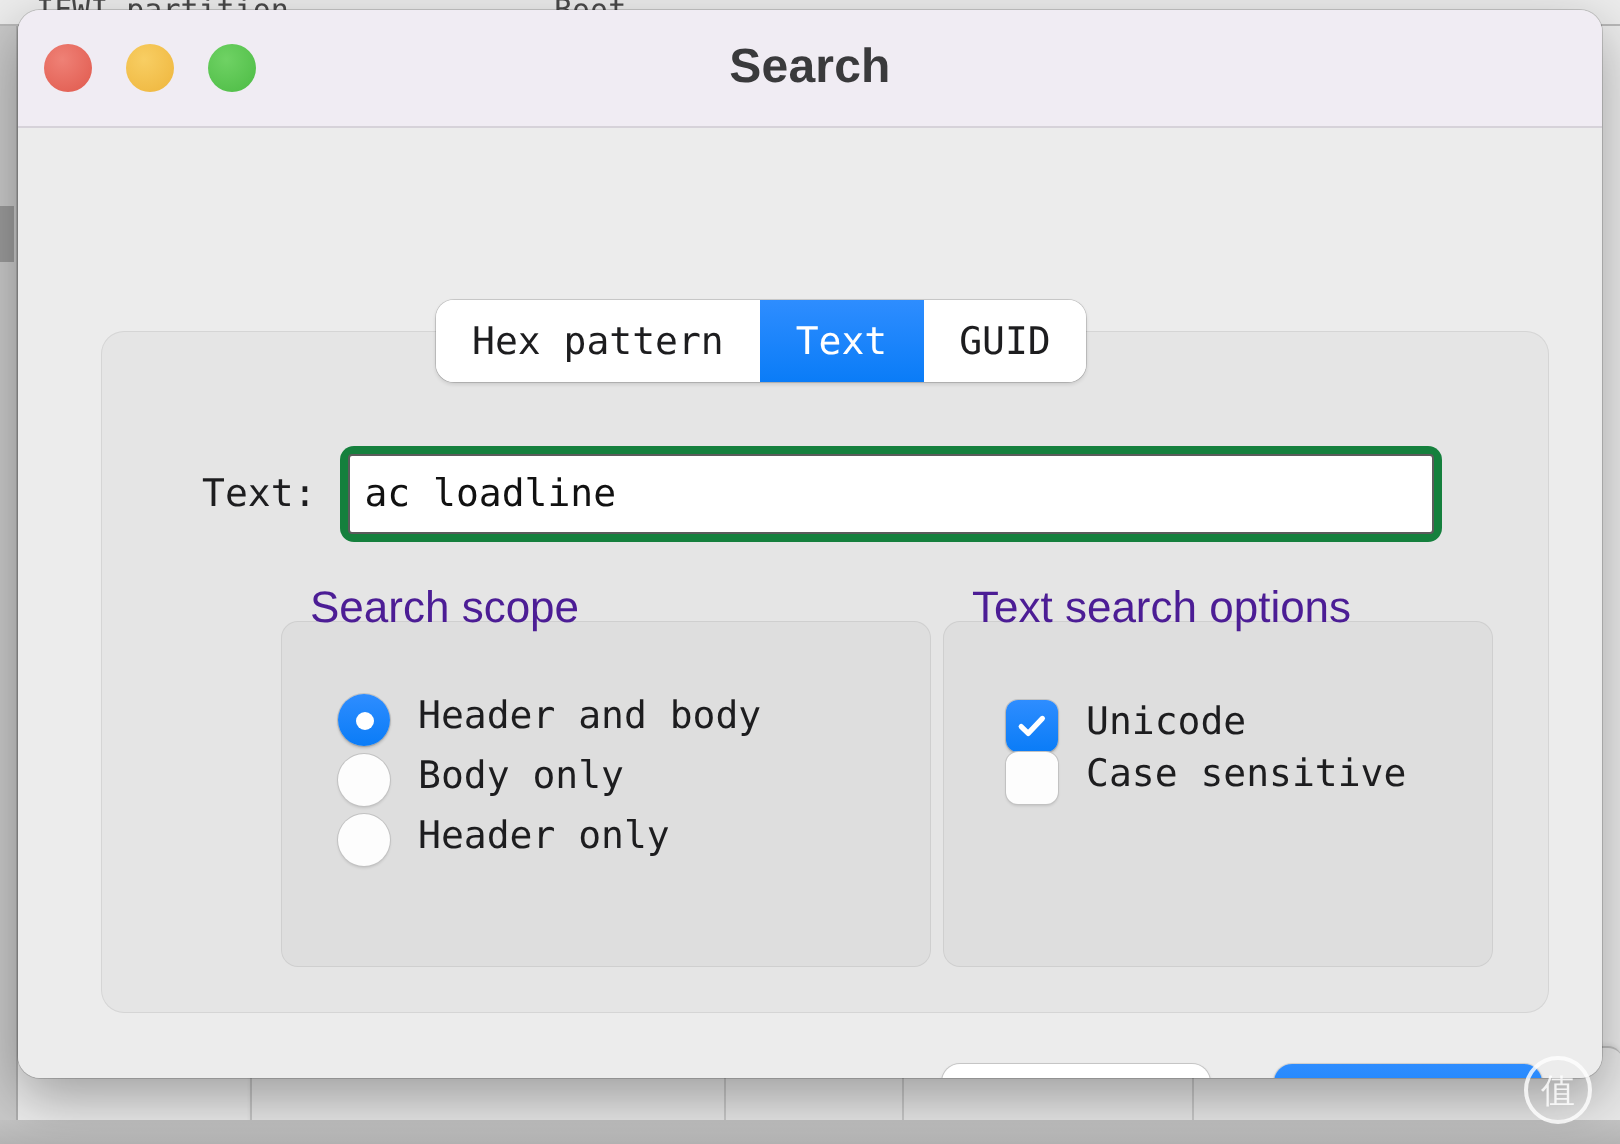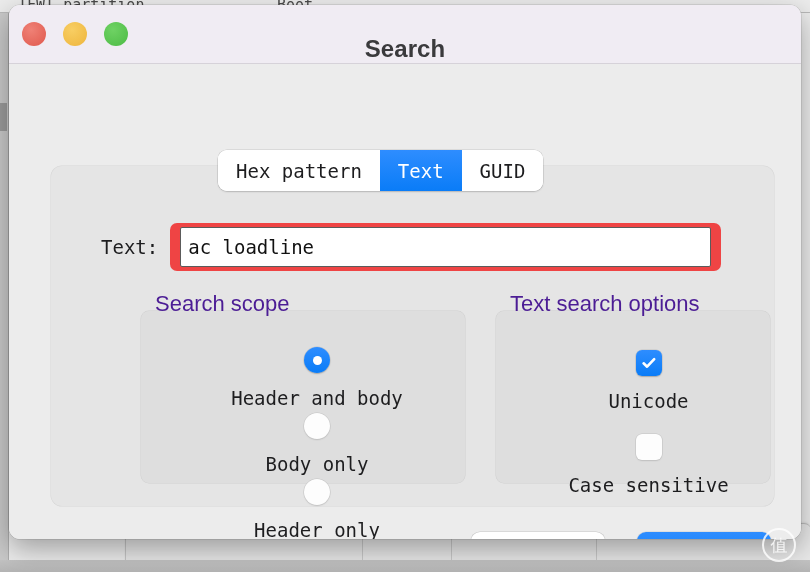--- a/index.html
+++ b/index.html
@@ -103,21 +103,21 @@
   }
 
   
   #titlebar {
     position: relative;
     height: 58px;
     flex: 0 0 58px;
     background: #f0ecf3;
     border-bottom: 1px solid #d6d2d9;
     display: flex;
-    align-items: flex-end;
+    align-items: center;
   }
   .traffic {
     position: absolute;
     left: 13px;
     top: 17px;
     display: flex;
     gap: 17px;
   }
   .light {
     width: 24px;
@@ -208,24 +208,24 @@
   #text-label {
     font-family: "DejaVu Sans Mono", monospace;
     font-size: 19px;
     color: #1d1d1f;
     margin-right: 12px;
   }
   #text-field-wrap {
     width: 551px;
     height: 48px;
     border-radius: 7px;
-    background: #ef4444;
-    display: flex;
-    align-items: center;
-    padding: 6px;
+    background: #15803d;
+    display: flex;
+    align-items: center;
+    padding: 0;
     box-sizing: border-box;
   }
   #text-field {
     margin: 4px;
     flex: 1 1 auto;
     height: 40px;
     background: #ffffff;
     border: 1px solid #5b5b5b;
     border-radius: 2px;
     box-sizing: border-box;
@@ -255,43 +255,42 @@
     position: absolute;
     top: 20px;
     left: 0;
     right: 0;
     bottom: 0;
     background: #dedede;
     border-radius: 8px;
     box-shadow: 0 0 0 0.5px #cfcfcf;
   }
   #scope-group  { left: 90px;  top: 125px; width: 324px; height: 192px; }
-  #options-group{ left: 445px; top: 125px; width: 274px; height: 192px; }
+  #options-group{ left: 421px; top: 125px; width: 274px; height: 192px; }
 
   .opt-list {
     position: absolute;
     top: 20px;
     left: 0;
     right: 0;
     bottom: 0;
     display: flex;
     flex-direction: column;
     padding: 36px 0 0 28px;
     box-sizing: border-box;
     z-index: 2;
   }
   #scope-group .opt-list { gap: 4px; }
-  #options-group .opt-list { gap: 22px; padding-top: 39px; padding-left: 31px; }
+  #options-group .opt-list { padding-top: 39px; padding-left: 31px; }
 
   .opt {
     display: flex;
-    align-items: center;
+    align-items: flex-start;
     gap: 14px;
     cursor: default;
-    flex-direction: column;
   }
   .opt-label {
     font-family: "DejaVu Sans Mono", monospace;
     font-size: 19px;
     color: #1d1d1f;
   }
 
   
   .radio {
     width: 26px;

